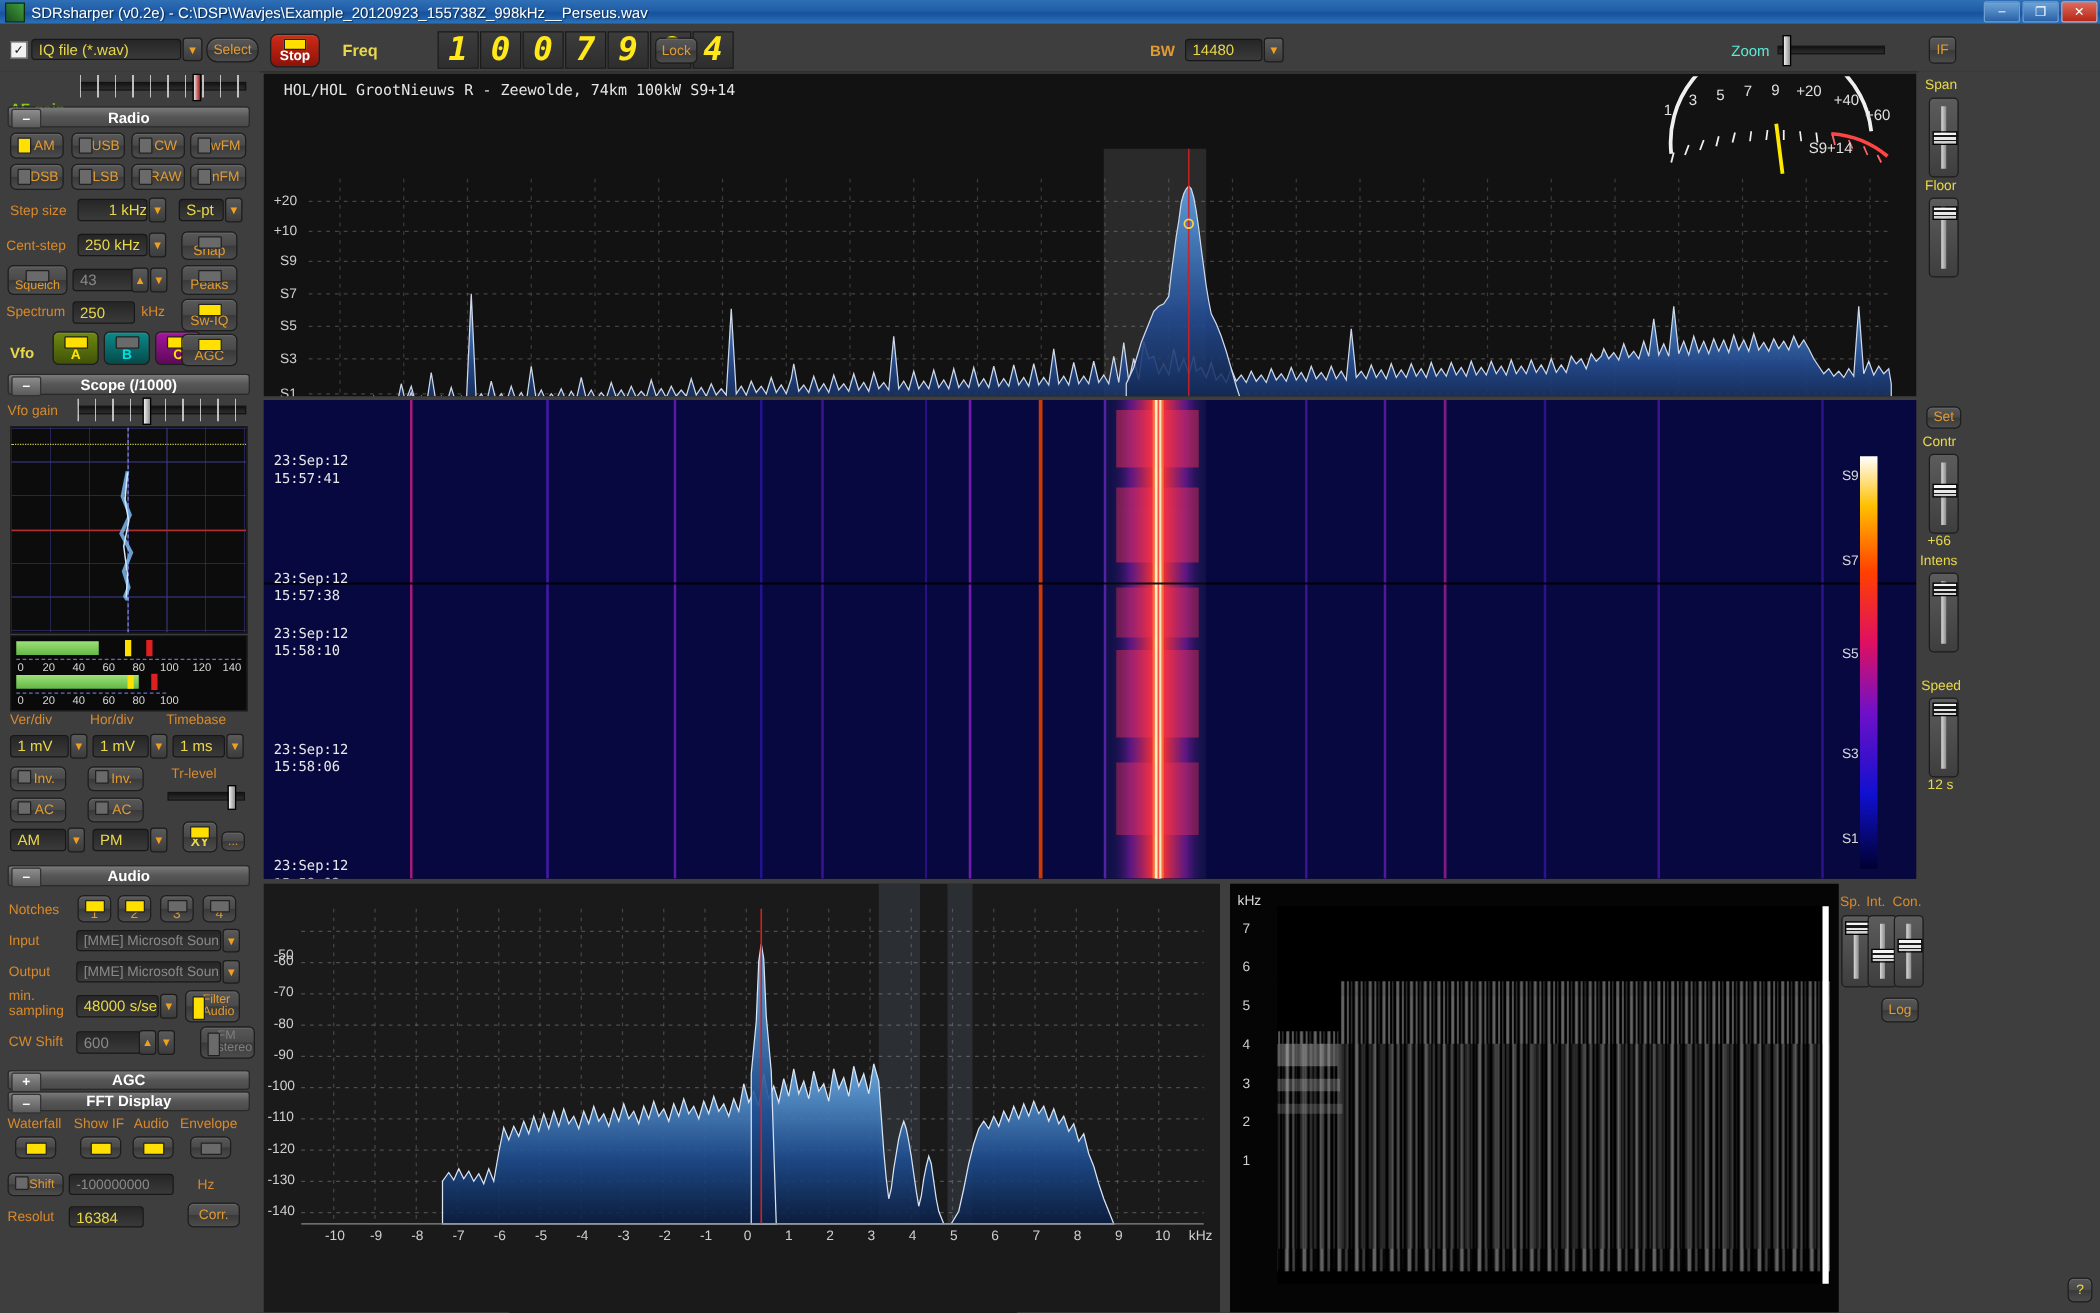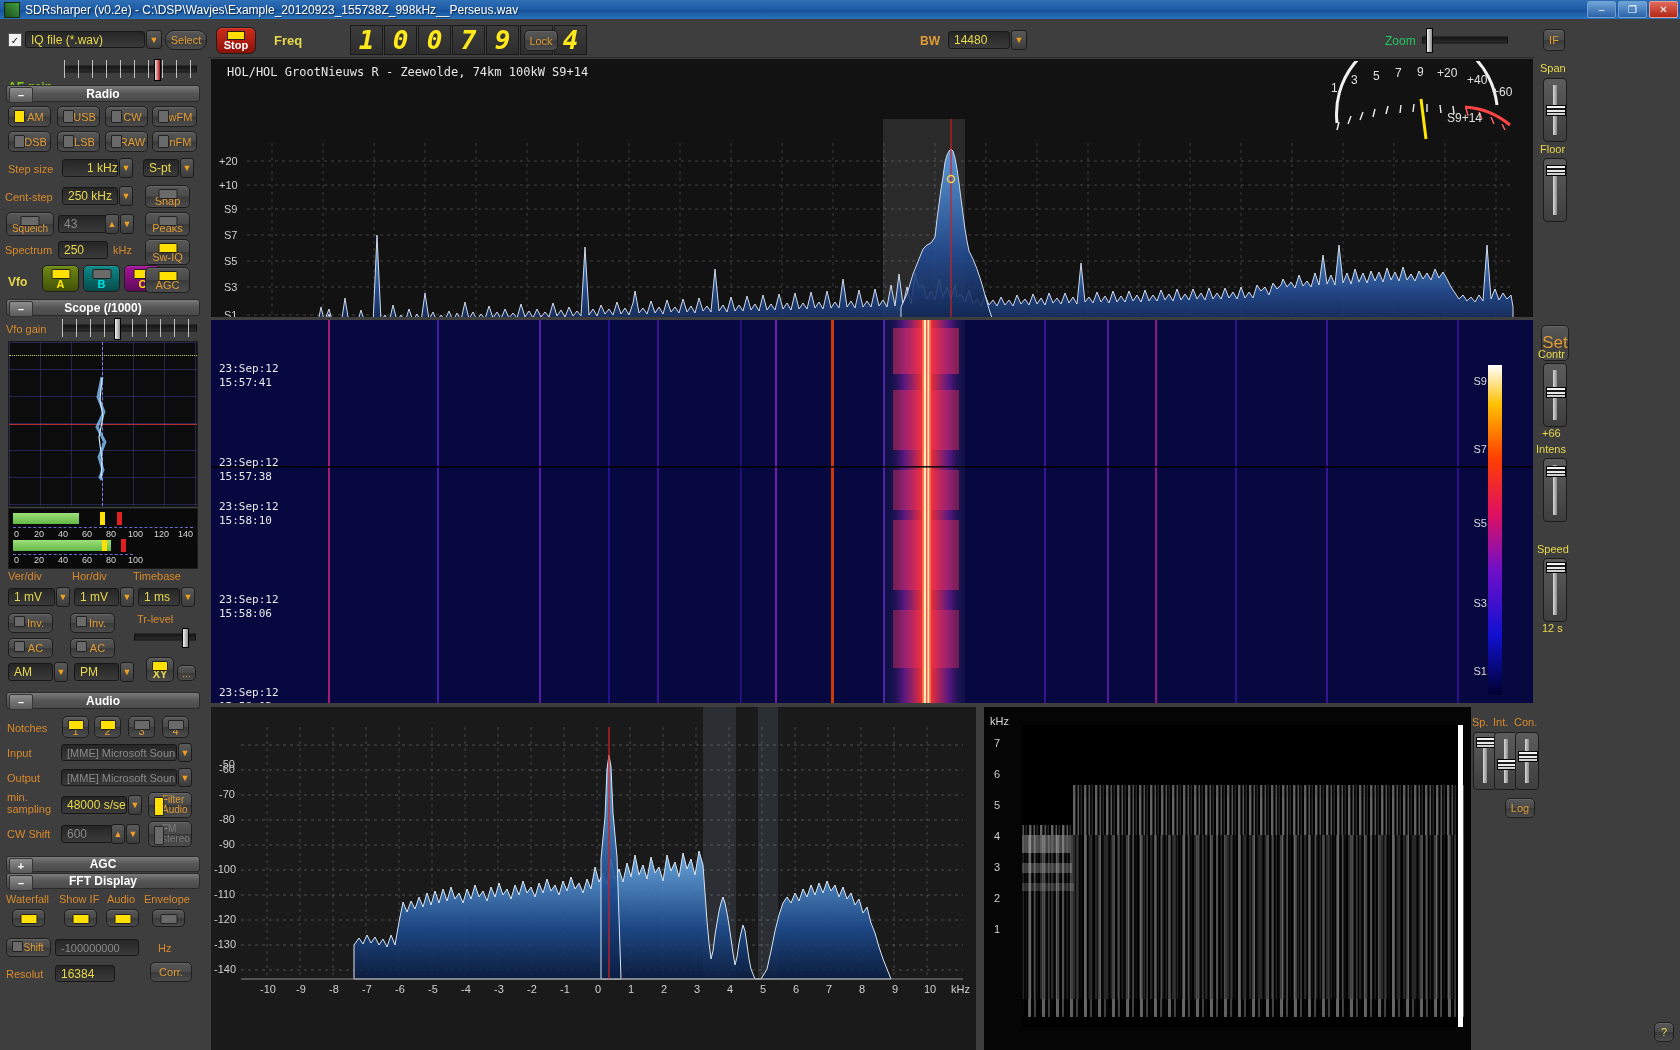--- a/index.html
+++ b/index.html
@@ -118,21 +118,21 @@
     <div class="digit">8</div>
     <div class="digit">4</div>
   </div>
 
   <div class="btn" style="position:absolute;left:524px;top:30px;width:34px;height:21px;border-radius:5px;">Lock</div>
 
   <div style="position:absolute;left:920px;top:34px;color:#e09b33;font-size:12px;font-weight:bold;">BW</div>
   <div class="fld" style="position:absolute;left:948px;top:31px;width:62px;height:18px;">14480</div>
   <div class="spin" style="position:absolute;left:1011px;top:30px;width:16px;height:20px;">▼</div>
 
-  <div style="position:absolute;left:1385px;top:34px;color:#22c55e;font-size:12px;">Zoom</div>
+  <div style="position:absolute;left:1385px;top:34px;color:#5eead4;font-size:12px;">Zoom</div>
   <div class="slider" style="position:absolute;left:1422px;top:29px;width:86px;height:21px;">
     <div class="track"></div>
     <div class="knob" style="left:4px;"></div>
   </div>
 
   <div class="btn" style="position:absolute;left:1543px;top:29px;width:22px;height:22px;border-radius:4px;">IF</div>
 
   <div style="position:absolute;left:0;top:57px;width:208px;height:993px;background:#3e3e3e;"></div>
 
   <div style="position:absolute;left:8px;top:80px;font-size:12px;font-weight:bold;color:#84cc16;">AF gain</div>
@@ -367,21 +367,21 @@
   <div class="spin" style="position:absolute;left:128px;top:795px;width:14px;height:20px;">▼</div>
   <div class="btn" style="position:absolute;left:148px;top:792px;width:44px;height:26px;padding-left:9px;line-height:10px;font-size:10px;text-align:left;justify-content:flex-start;">
     <span class="led" style="top:4px;height:17px;width:8px;background:#ffe000;"></span>
     <span style="margin-left:4px;">Filter Audio</span>
   </div>
 
   <div class="lbl" style="position:absolute;left:7px;top:828px;">CW Shift</div>
   <div class="fld grey" style="position:absolute;left:61px;top:825px;width:52px;height:18px;">600</div>
   <div class="spin" style="position:absolute;left:111px;top:824px;width:14px;height:20px;">▲</div>
   <div class="spin" style="position:absolute;left:126px;top:824px;width:14px;height:20px;">▼</div>
-  <div class="btn dim" style="position:absolute;left:148px;top:821px;width:44px;height:26px;padding-left:9px;line-height:10px;font-size:10px;justify-content:center;">
+  <div class="btn dim" style="position:absolute;left:160px;top:821px;width:44px;height:26px;padding-left:9px;line-height:10px;font-size:10px;justify-content:center;">
     <span class="led" style="top:4px;height:17px;width:8px;"></span>
     <span style="margin-left:4px;">FM stereo</span>
   </div>
 
   <div class="section" style="left:6px;top:856px;width:194px;height:16px;position:absolute;">
     <span class="pm">+</span>
     <span>AGC</span>
   </div>
   <div class="section" style="left:6px;top:873px;width:194px;height:16px;position:absolute;">
     <span class="pm">–</span>
@@ -673,21 +673,21 @@
     <div class="vtrack"></div>
     <div class="vknob" style="top:26px;"></div>
   </div>
 
   <div class="lbly" style="position:absolute;left:1540px;top:143px;">Floor</div>
   <div class="vslider" style="position:absolute;left:1543px;top:158px;height:64px;">
     <div class="vtrack"></div>
     <div class="vknob" style="top:6px;"></div>
   </div>
 
-  <div class="btn" style="position:absolute;left:1541px;top:325px;width:28px;height:36px;font-size:17px;">Set</div>
+  <div class="btn" style="position:absolute;left:1541px;top:325px;width:28px;height:18px;font-size:11px;">Set</div>
 
   <div class="lbly" style="position:absolute;left:1538px;top:348px;">Contr</div>
   <div class="vslider" style="position:absolute;left:1543px;top:363px;height:64px;">
     <div class="vtrack"></div>
     <div class="vknob" style="top:23px;"></div>
   </div>
 
   <div class="lbly" style="position:absolute;left:1542px;top:427px;">+66</div>
   <div class="lbly" style="position:absolute;left:1536px;top:443px;">Intens</div>
   <div class="vslider" style="position:absolute;left:1543px;top:458px;height:64px;">

